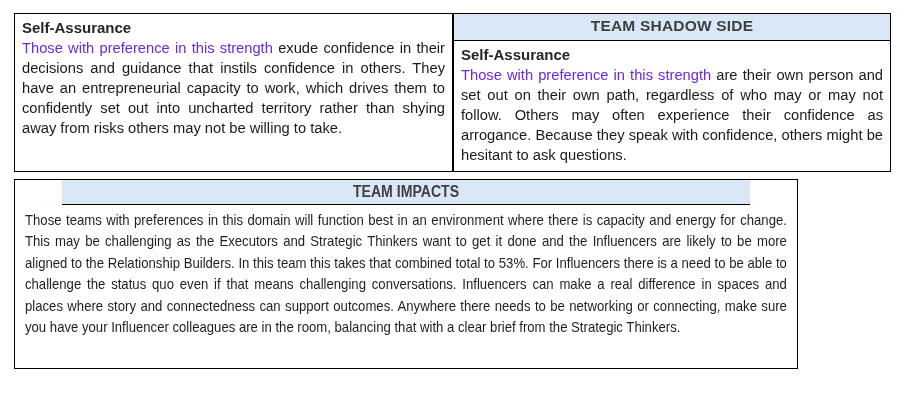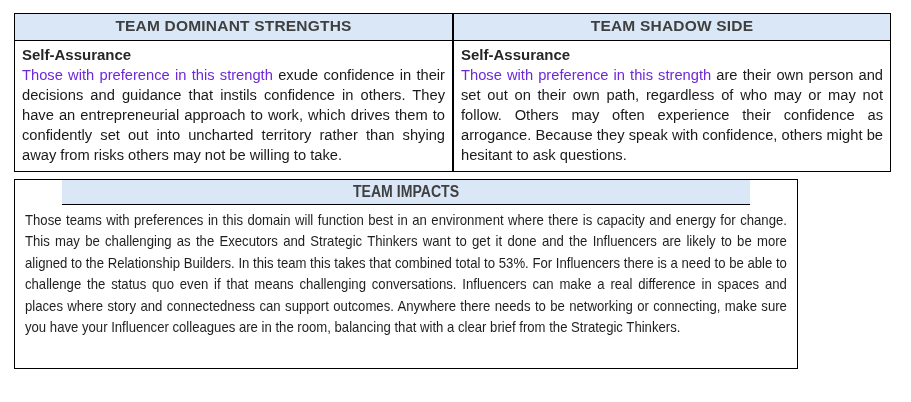--- a/index.html
+++ b/index.html
@@ -125,24 +125,23 @@
 </style>
 </head>
 <body>
 
 <div class="page">
   <div class="table-wrap">
 
     <div class="cols">
 
       <div class="col col-left">
-        <div class="col-head">TEAM DOMINANT STRENGTHS</div>
         <div class="col-body">
           <div class="strength-title">Self-Assurance</div>
-          <p class="strength-para"><span class="lead">Those with preference in this strength </span><span>exude confidence in their decisions and guidance that instils confidence in others. They have an entrepreneurial approach to work, which drives them to confidently set out into uncharted territory rather than shying away from risks others may not be willing to take.</span></p>
+          <p class="strength-para"><span class="lead">Those with preference in this strength </span><span>exude confidence in their decisions and guidance that instils confidence in others. They have an entrepreneurial capacity to work, which drives them to confidently set out into uncharted territory rather than shying away from risks others may not be willing to take.</span></p>
         </div>
       </div>
 
       <div class="col col-right">
         <div class="col-head">TEAM SHADOW SIDE</div>
         <div class="col-body">
           <div class="strength-title">Self-Assurance</div>
           <p class="strength-para"><span class="lead">Those with preference in this strength </span><span>are their own person and set out on their own path, regardless of who may or may not follow. Others may often experience their confidence as arrogance. Because they speak with confidence, others might be hesitant to ask questions.</span></p>
         </div>
       </div>

